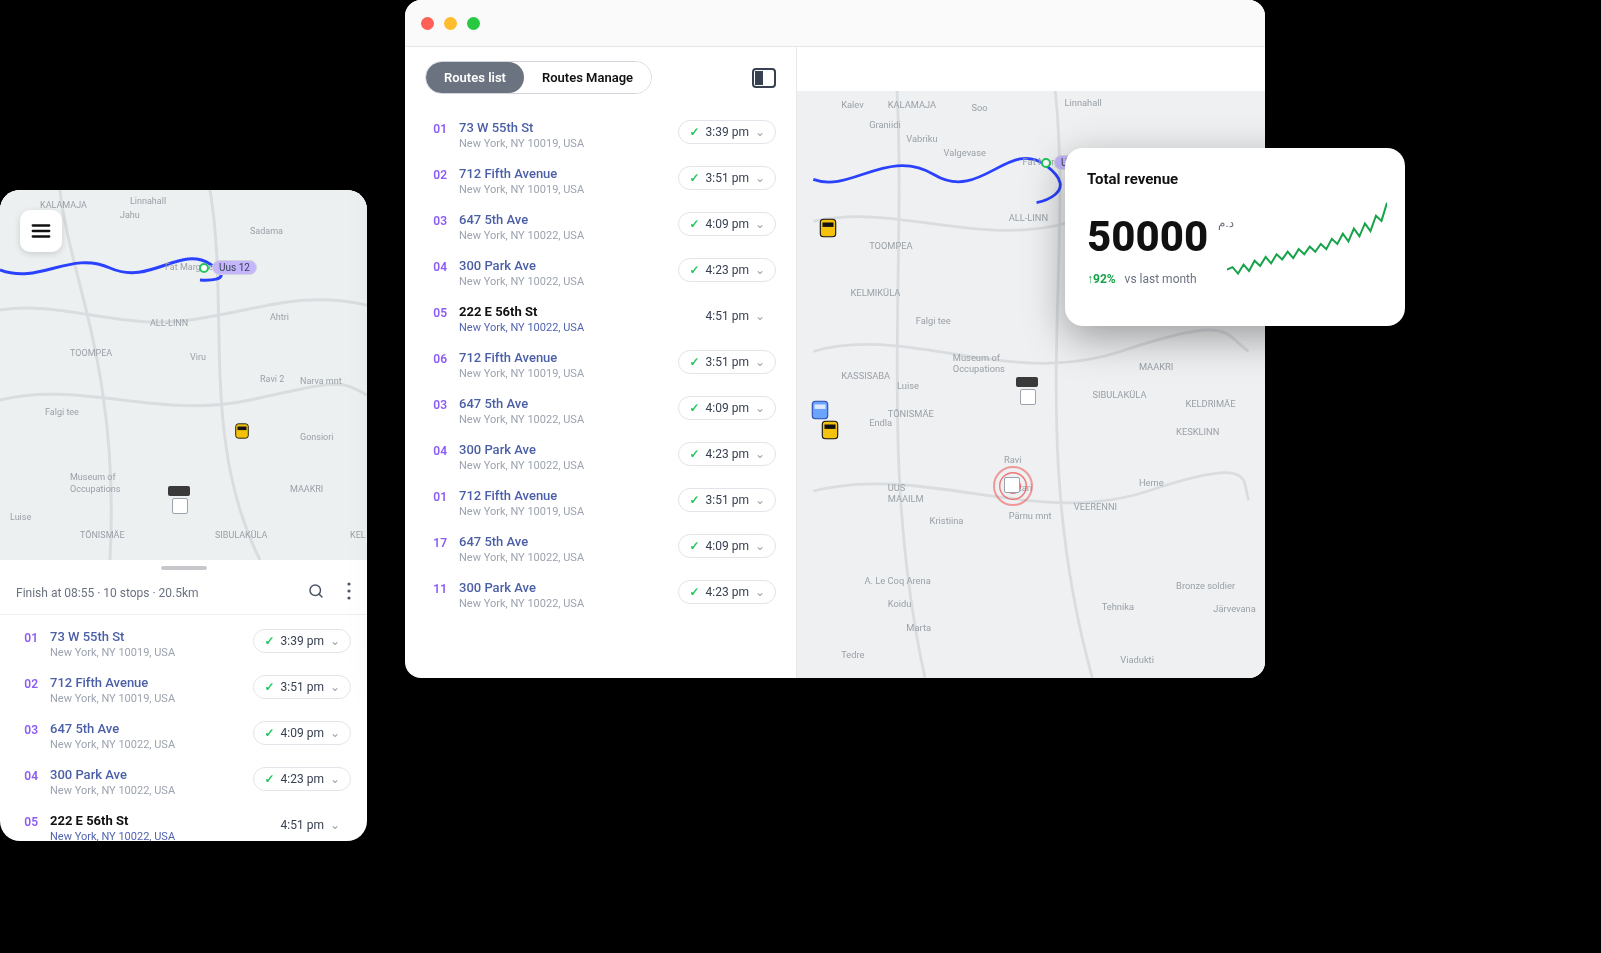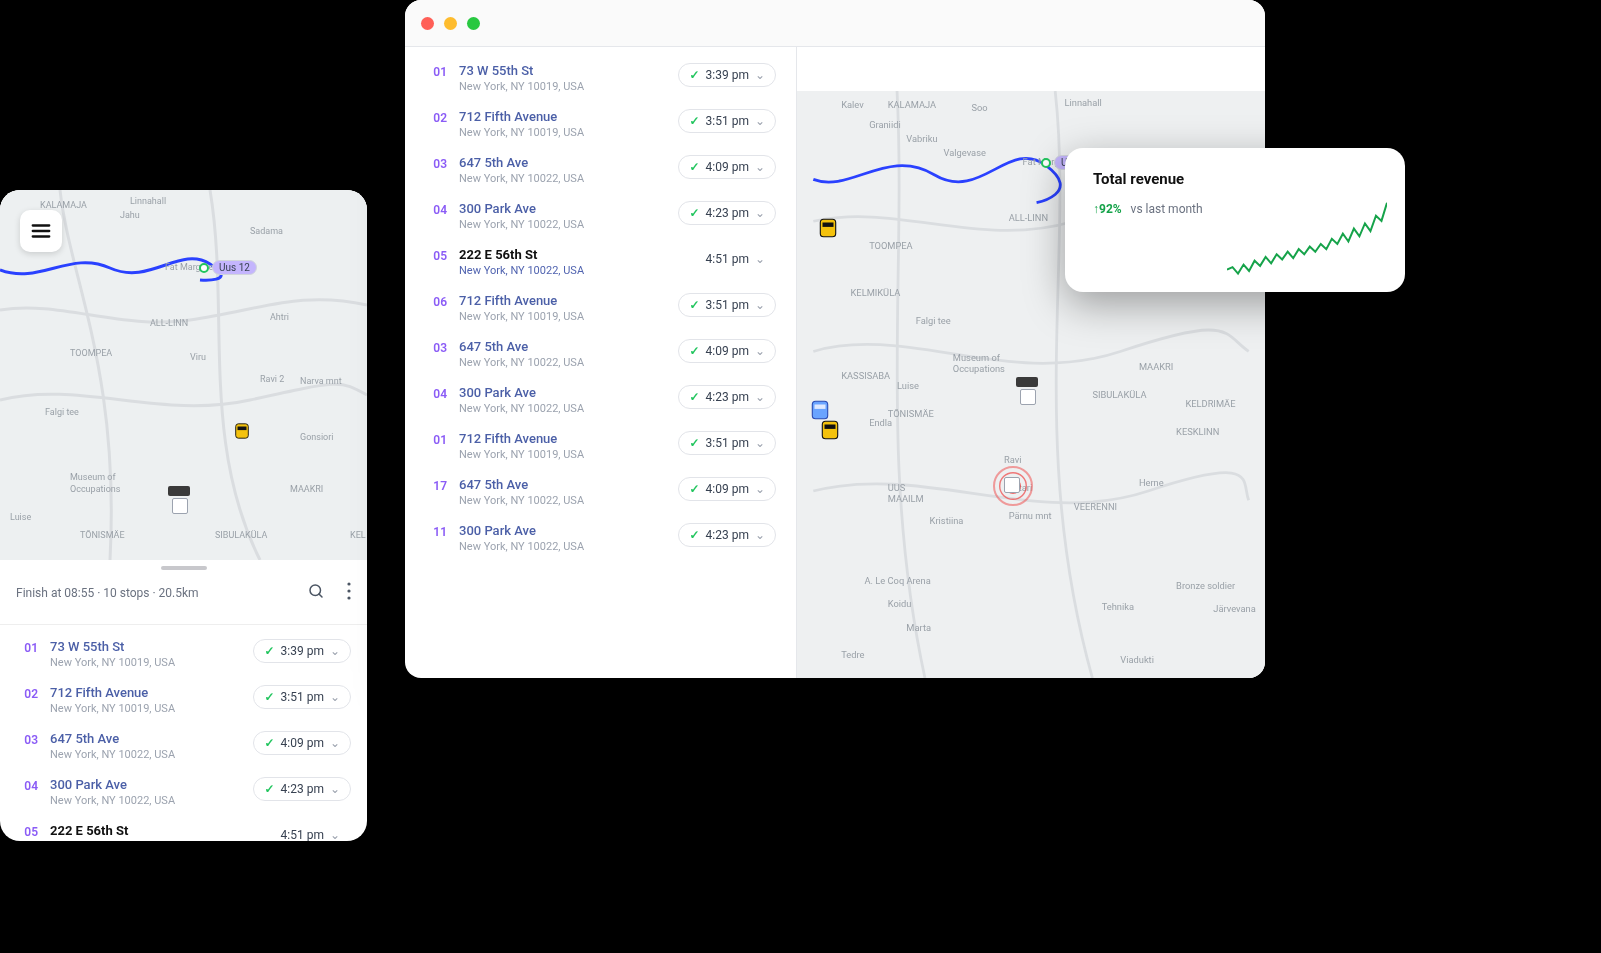--- a/index.html
+++ b/index.html
@@ -37,21 +37,21 @@
     cursor:pointer;
   }
   .hamburger svg { width:22px; height:22px; }
   .drag-handle {
     width:46px; height:4px; background:#c8c8cc; border-radius:2px;
     margin: 6px auto 0;
   }
   .mobile-bottom { height: 281px; display:flex; flex-direction:column; }
   .mobile-summary {
     display:flex; align-items:center; justify-content:space-between;
-    padding: 12px 16px 20px;
+    padding: 12px 16px 10px;
     border-bottom:1px solid #eee;
   }
   .summary-text { font-size:12px; color:#6b7280; }
   .summary-icons { display:flex; gap:22px; align-items:center; }
   .icon-btn { cursor:pointer; color:#4b5563; }
   .mobile-list { overflow-y:auto; flex:1; padding: 6px 16px 12px; }
 
   
   .desktop {
     position:absolute; left:405px; top:0;
@@ -129,24 +129,24 @@
     position:absolute; width:18px; height:18px;
   }
   .white-box {
     position:absolute; width:16px; height:16px; background:#fff; border:1px solid #9ca3af;
     border-radius:2px;
   }
 
   
   .revenue {
     position:absolute; left:1065px; top:148px;
-    width:340px; height:144px;
+    width:340px; height:178px;
     background:#fff; border-radius:18px;
     box-shadow:0 12px 40px rgba(0,0,0,.35);
-    padding:22px 28px 20px;
+    padding:22px 22px 20px;
   }
   .rev-title { font-size:15px; font-weight:700; color:#111; }
   .rev-value-row { display:flex; align-items:flex-end; gap:10px; margin-top:28px;}
   .rev-value { font-size:42px; font-weight:800; color:#111; line-height:1; }
   .rev-unit { font-size:12px; color:#6b7280; position:relative; top:-28px; }
   .rev-delta { font-size:12px; margin-top:14px; color:#6b7280; }
   .rev-delta .up { color:#16a34a; font-weight:700; }
   .spark { position:absolute; right:18px; top:42px; width:160px; height:90px; }
 
   
@@ -312,20 +312,32 @@
   <div class="titlebar">
     <div class="traffic">
       <div class="dot red"></div>
       <div class="dot yellow"></div>
       <div class="dot green"></div>
     </div>
   </div>
 
   <div class="desktop-content">
     <div class="left-pane">
+      <div class="pane-header">
+        <div class="segmented">
+          <div class="seg active">Routes list</div>
+          <div class="seg inactive">Routes Manage</div>
+        </div>
+        <span class="panel-toggle">
+          <svg viewBox="0 0 24 20" width="24" height="20">
+            <rect x="1" y="1" width="22" height="18" rx="3" fill="none" stroke="#374151" stroke-width="2"></rect>
+            <rect x="3" y="3" width="8" height="14" fill="#374151"></rect>
+          </svg>
+        </span>
+      </div>
       <div class="route-list" id="desktop-list">
           <div class="stop">
             <div class="idx">01</div>
             <div class="body">
               <div class="txt">
                 <div class="addr">73 W 55th St</div>
                 <div class="sub">New York, NY 10019, USA</div>
               </div>
               <div class="time-chip">
                 <span class="chk">✓</span>
@@ -557,20 +569,24 @@
           <div class="ring r2"></div>
           <div class="ring r3"></div>
       </div>
       <div class="white-box" style="left:207px; top:386px;"></div>
     </div>
   </div>
 </div>
 
 <div class="revenue">
   <div class="rev-title">Total revenue</div>
+  <div class="rev-value-row">
+    <div class="rev-value">50000</div>
+    <div class="rev-unit">د.م</div>
+  </div>
   <div class="rev-delta">
     <span class="up">↑</span><span class="up">92%</span>
     &nbsp;&nbsp;<span>vs last month</span>
   </div>
   <svg class="spark" viewBox="0 0 160 90">
     <polyline id="sparkline-path" fill="none" stroke="#16a34a" stroke-width="2" points="0,79.71428571428571 5.517241379310345,77.14285714285714 11.03448275862069,83.57142857142857 16.551724137931036,74.57142857142857 22.06896551724138,81 27.586206896551726,70.71428571428571 33.10344827586207,75.85714285714286 38.62068965517241,66.85714285714286 44.13793103448276,73.28571428571429 49.65517241379311,64.28571428571429 55.17241379310345,69.42857142857143 60.689655172413794,61.714285714285715 66.20689655172414,68.14285714285714 71.72413793103449,59.142857142857146 77.24137931034483,64.28571428571429 82.75862068965517,56.57142857142857 88.27586206896552,61.714285714285715 93.79310344827587,54 99.31034482758622,59.142857142857146 104.82758620689656,48.857142857142854 110.3448275862069,54 115.86206896551725,43.714285714285715 121.37931034482759,51.42857142857142 126.89655172413794,38.57142857142857 132.41379310344828,46.28571428571428 137.93103448275863,33.42857142857143 143.44827586206898,41.14285714285714 148.96551724137933,25.71428571428571 154.48275862068965,30.857142857142858 160,12.857142857142856"></polyline>
   </svg>
 </div>
 
 </body></html>

